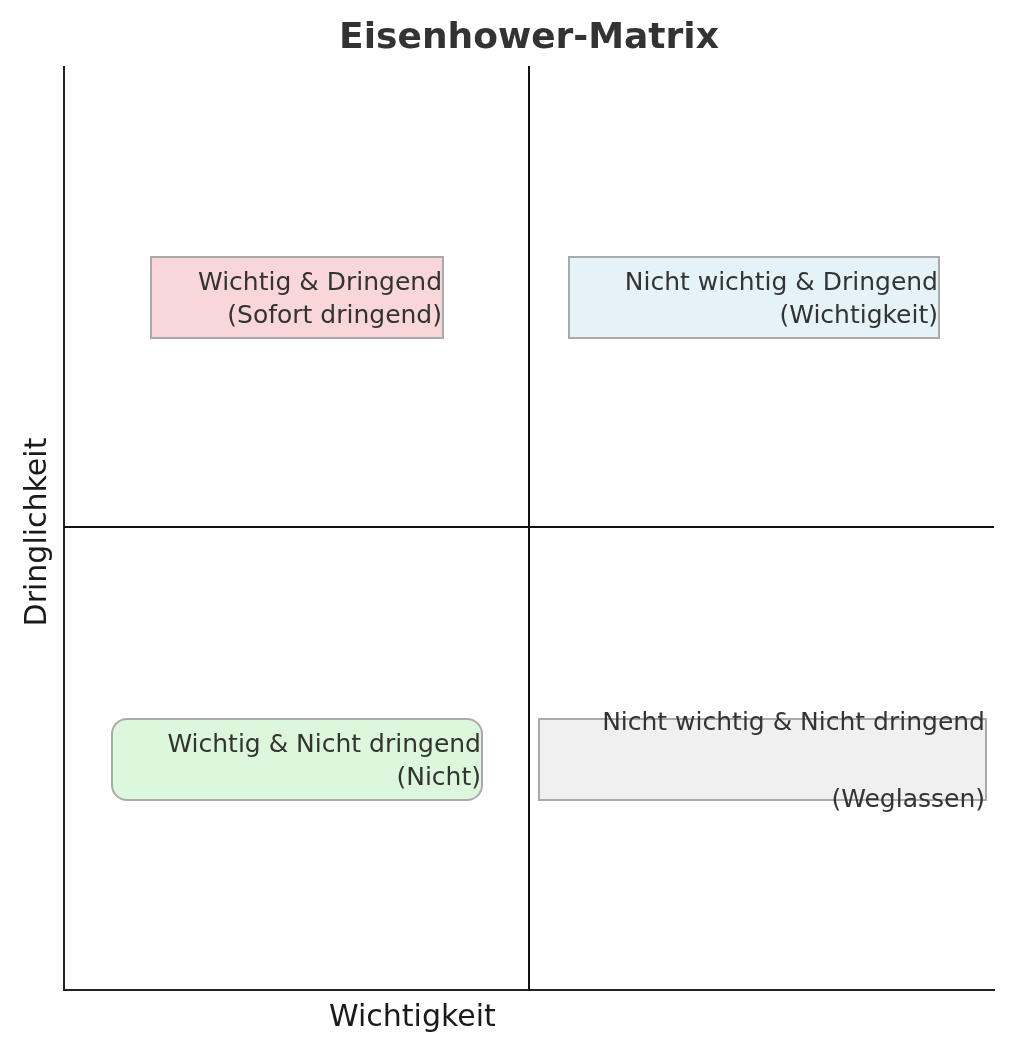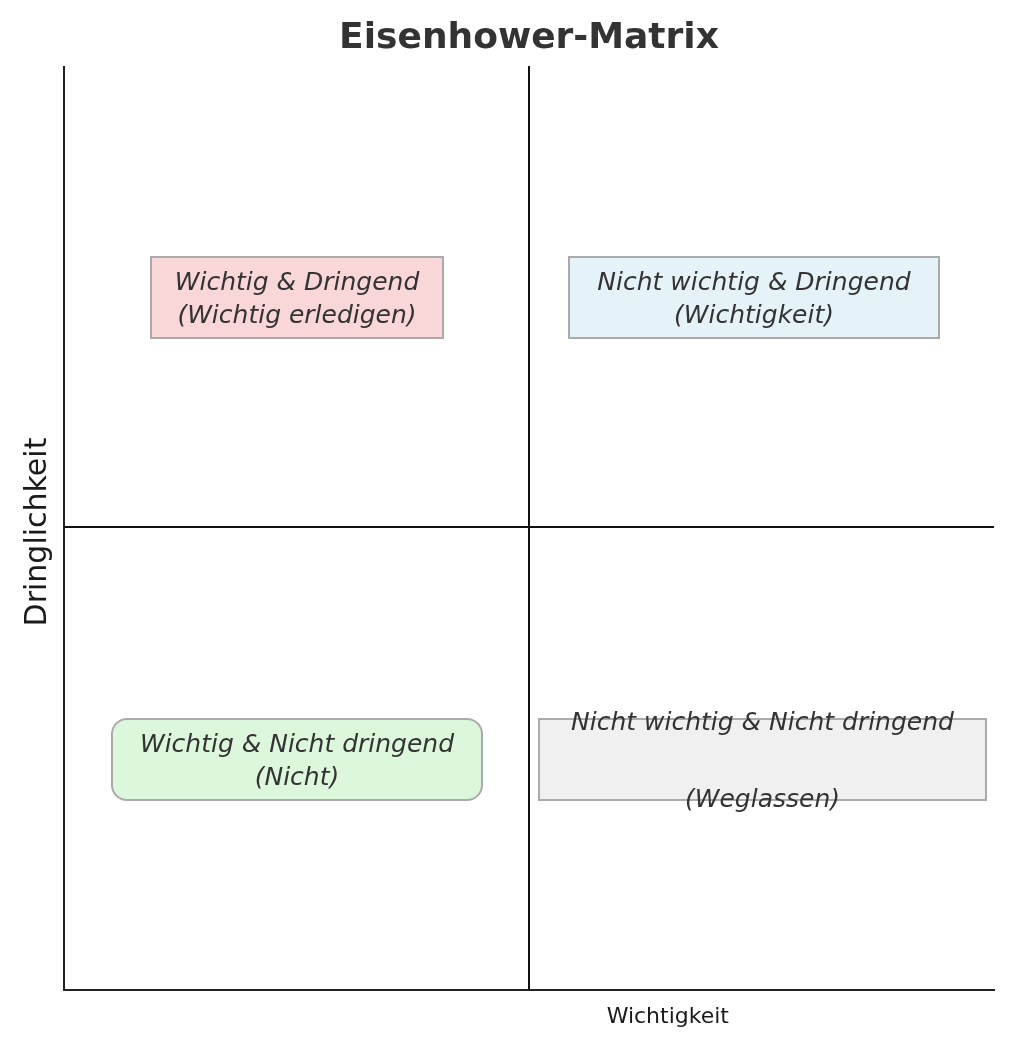--- a/index.html
+++ b/index.html
@@ -4,45 +4,45 @@
   <style>
     html, body { margin: 0; padding: 0; background: #ffffff; }
     body { width: 1014px; height: 1054px; position: relative; overflow: hidden;
            font-family: "DejaVu Sans", sans-serif; }
     .title { position: absolute; left: 0; width: 1058px; top: 14px; text-align: center;
              font-size: 36px; font-weight: bold; color: #333333; line-height: 44px; }
     .axis-left { position: absolute; left: 63px; top: 66px; width: 2px; height: 925px; background: #222222; }
     .axis-bottom { position: absolute; left: 63px; top: 989px; width: 932px; height: 2px; background: #222222; }
     .divider-v { position: absolute; left: 528px; top: 66px; width: 2px; height: 924px; background: #111111; }
     .divider-h { position: absolute; left: 64px; top: 526px; width: 930px; height: 2px; background: #111111; }
-    .xlabel { position: absolute; left: 329px; width: 400px; top: 996px; text-align: right;
-              font-size: 22px; color: #1a1a1a; line-height: 40px; }
+    .xlabel { position: absolute; left: 329px; width: 400px; top: 996px; text-align: left;
+              font-size: 30px; color: #1a1a1a; line-height: 40px; }
     .ylabel { position: absolute; left: 36px; top: 532px; transform: translate(-50%, -50%) rotate(-90deg);
               font-size: 30px; color: #1a1a1a; white-space: nowrap; line-height: 36px; }
     .box { position: absolute; box-sizing: border-box; border: 2px solid #aaaaaa;
-           display: flex; flex-direction: column; align-items: center; justify-content: center;
-           font-size: 25px; color: #333333; line-height: 33px; text-align: center; font-style: italic; }
+           display: flex; flex-direction: column; align-items: flex-end; justify-content: center;
+           font-size: 25px; color: #333333; line-height: 33px; text-align: center; }
     #q-tl { left: 150px; top: 256px; width: 294px; height: 83px; background: #f9d6d8; }
     #q-tr { left: 568px; top: 256px; width: 372px; height: 83px; background: #e5f2f8; }
     #q-bl { left: 111px; top: 718px; width: 372px; height: 83px; background: #dcf7dc; border-radius: 16px; }
     #q-br { left: 538px; top: 718px; width: 449px; height: 83px; background: #f0f0f0; gap: 44px; }
   </style>
 </head>
 <body>
 
 <div class="title">Eisenhower-Matrix</div>
 
 <div class="axis-left"></div>
 <div class="axis-bottom"></div>
 <div class="divider-v"></div>
 <div class="divider-h"></div>
 
 <div class="box" id="q-tl">
   <span>Wichtig &amp; Dringend</span>
-  <span>(Wichtig erledigen)</span>
+  <span>(Sofort dringend)</span>
 </div>
 <div class="box" id="q-tr">
   <span>Nicht wichtig &amp; Dringend</span>
   <span>(Wichtigkeit)</span>
 </div>
 <div class="box" id="q-bl">
   <span>Wichtig &amp; Nicht dringend</span>
   <span>(Nicht)</span>
 </div>
 <div class="box" id="q-br">

